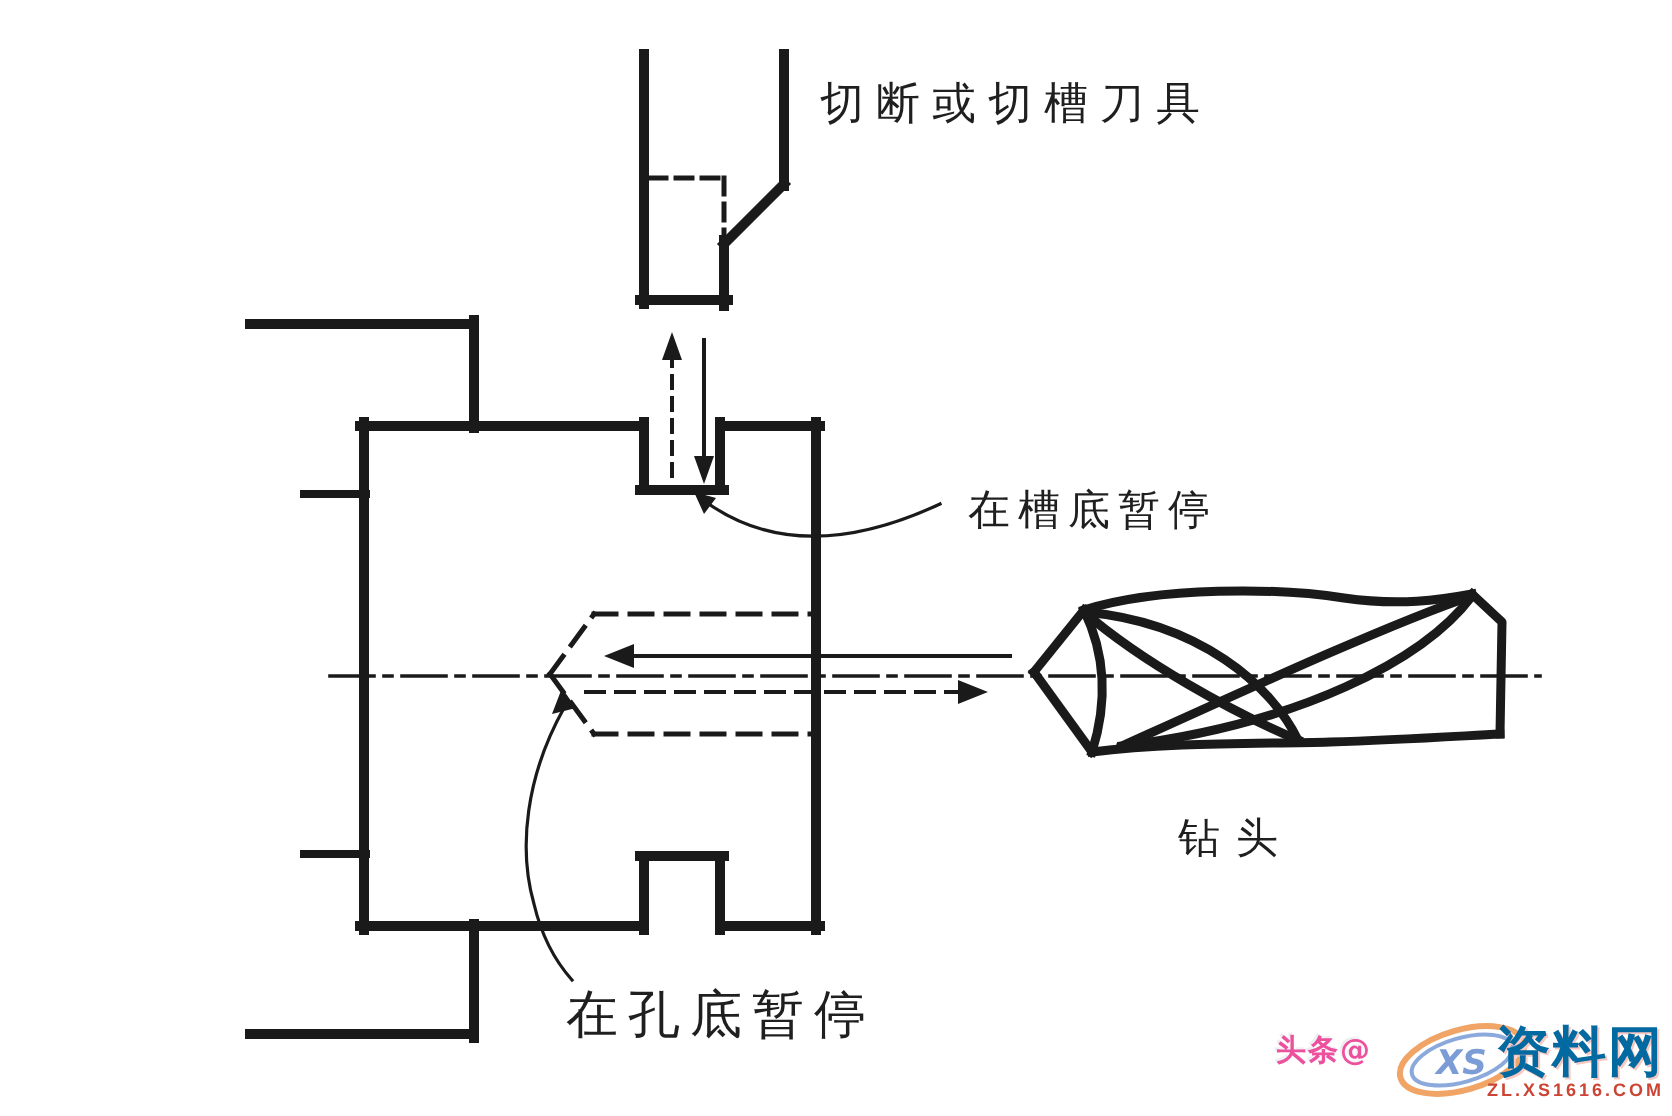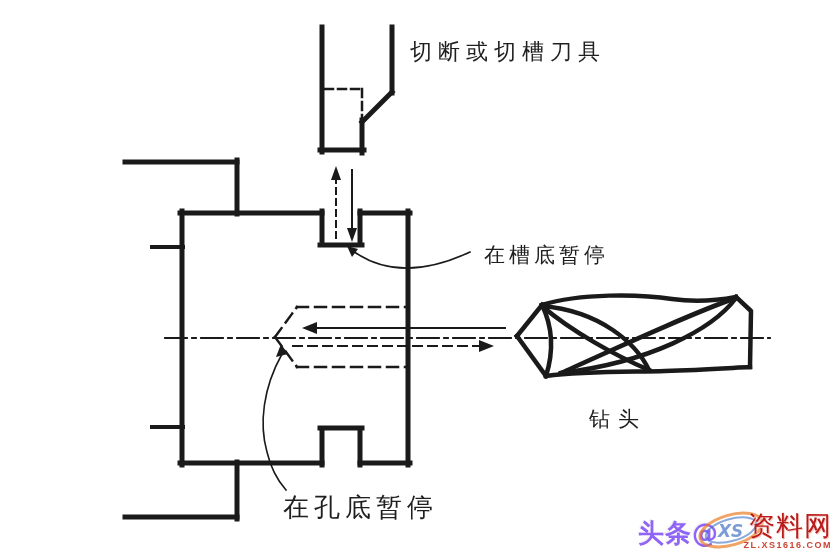--- a/index.html
+++ b/index.html
@@ -35,40 +35,40 @@
     position: absolute;
     right: 0;
     bottom: 0;
     width: 200px;
     height: 56px;
   }
   .wm-toutiao {
     position: absolute;
     left: 2px;
     top: 14px;
-    font-size: 26px;
+    font-size: 15px;
     font-weight: bold;
-    color: #8b5cf6;
+    color: #ec4899;
     letter-spacing: 1px;
     text-shadow: 0 0 2px #ffffff, 1px 1px 0 #ffffff, -1px -1px 0 #e8eaee;
     opacity: 0.95;
   }
   .wm-logo {
     position: absolute;
     left: 58px;
     top: 4px;
     opacity: 0.85;
   }
   .wm-site {
     position: absolute;
     right: 4px;
     top: 6px;
     font-size: 27px;
-    font-weight: normal;
-    color: #b91c1c;
+    font-weight: bold;
+    color: #0369a1;
     letter-spacing: 1px;
     text-shadow: 1px 1px 0 #f7c9c2;
   }
   .wm-url {
     position: absolute;
     right: 4px;
     top: 38px;
     font-size: 9px;
     font-weight: bold;
     color: #cc4433;

